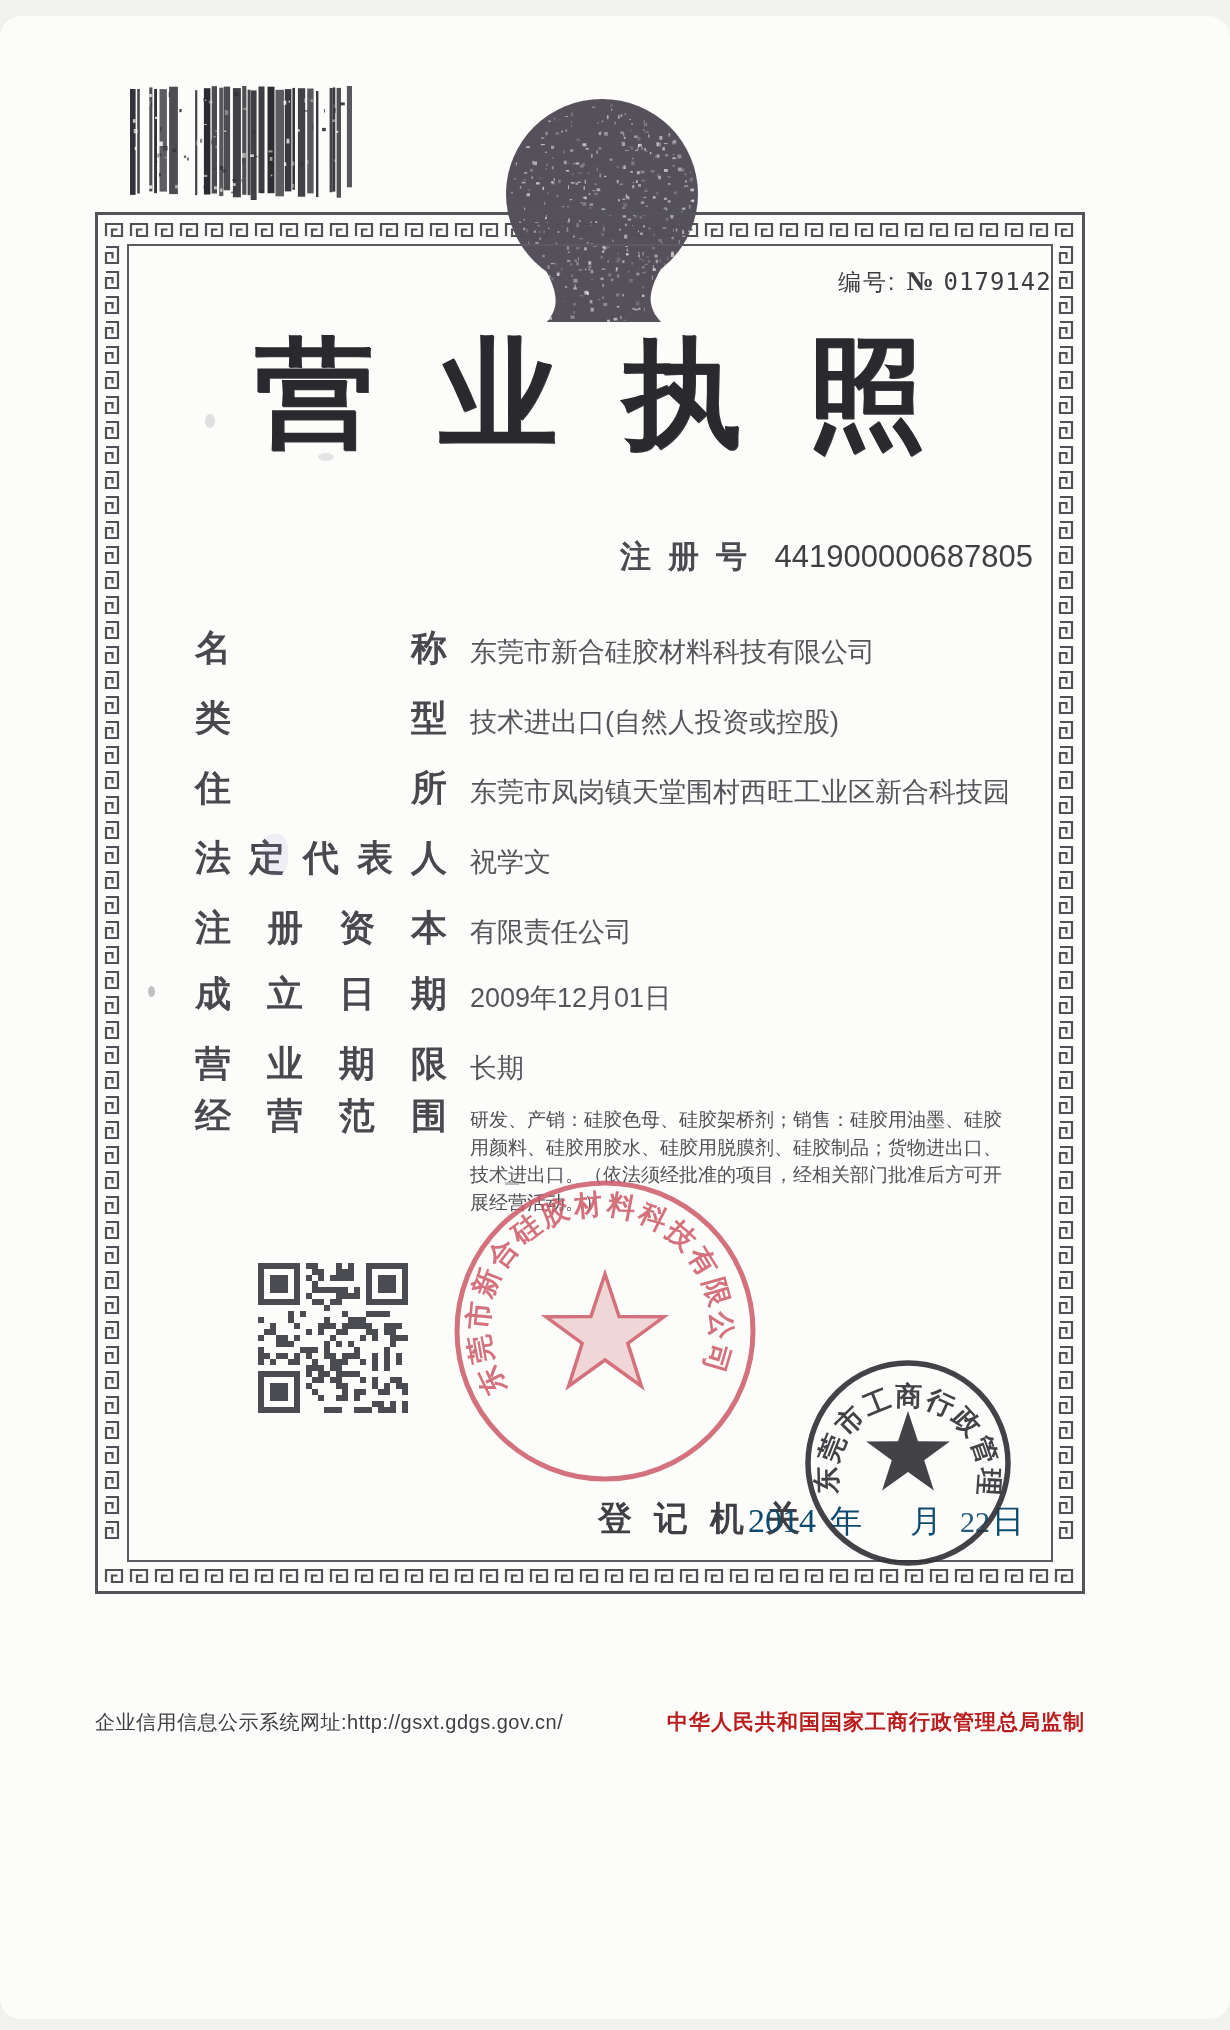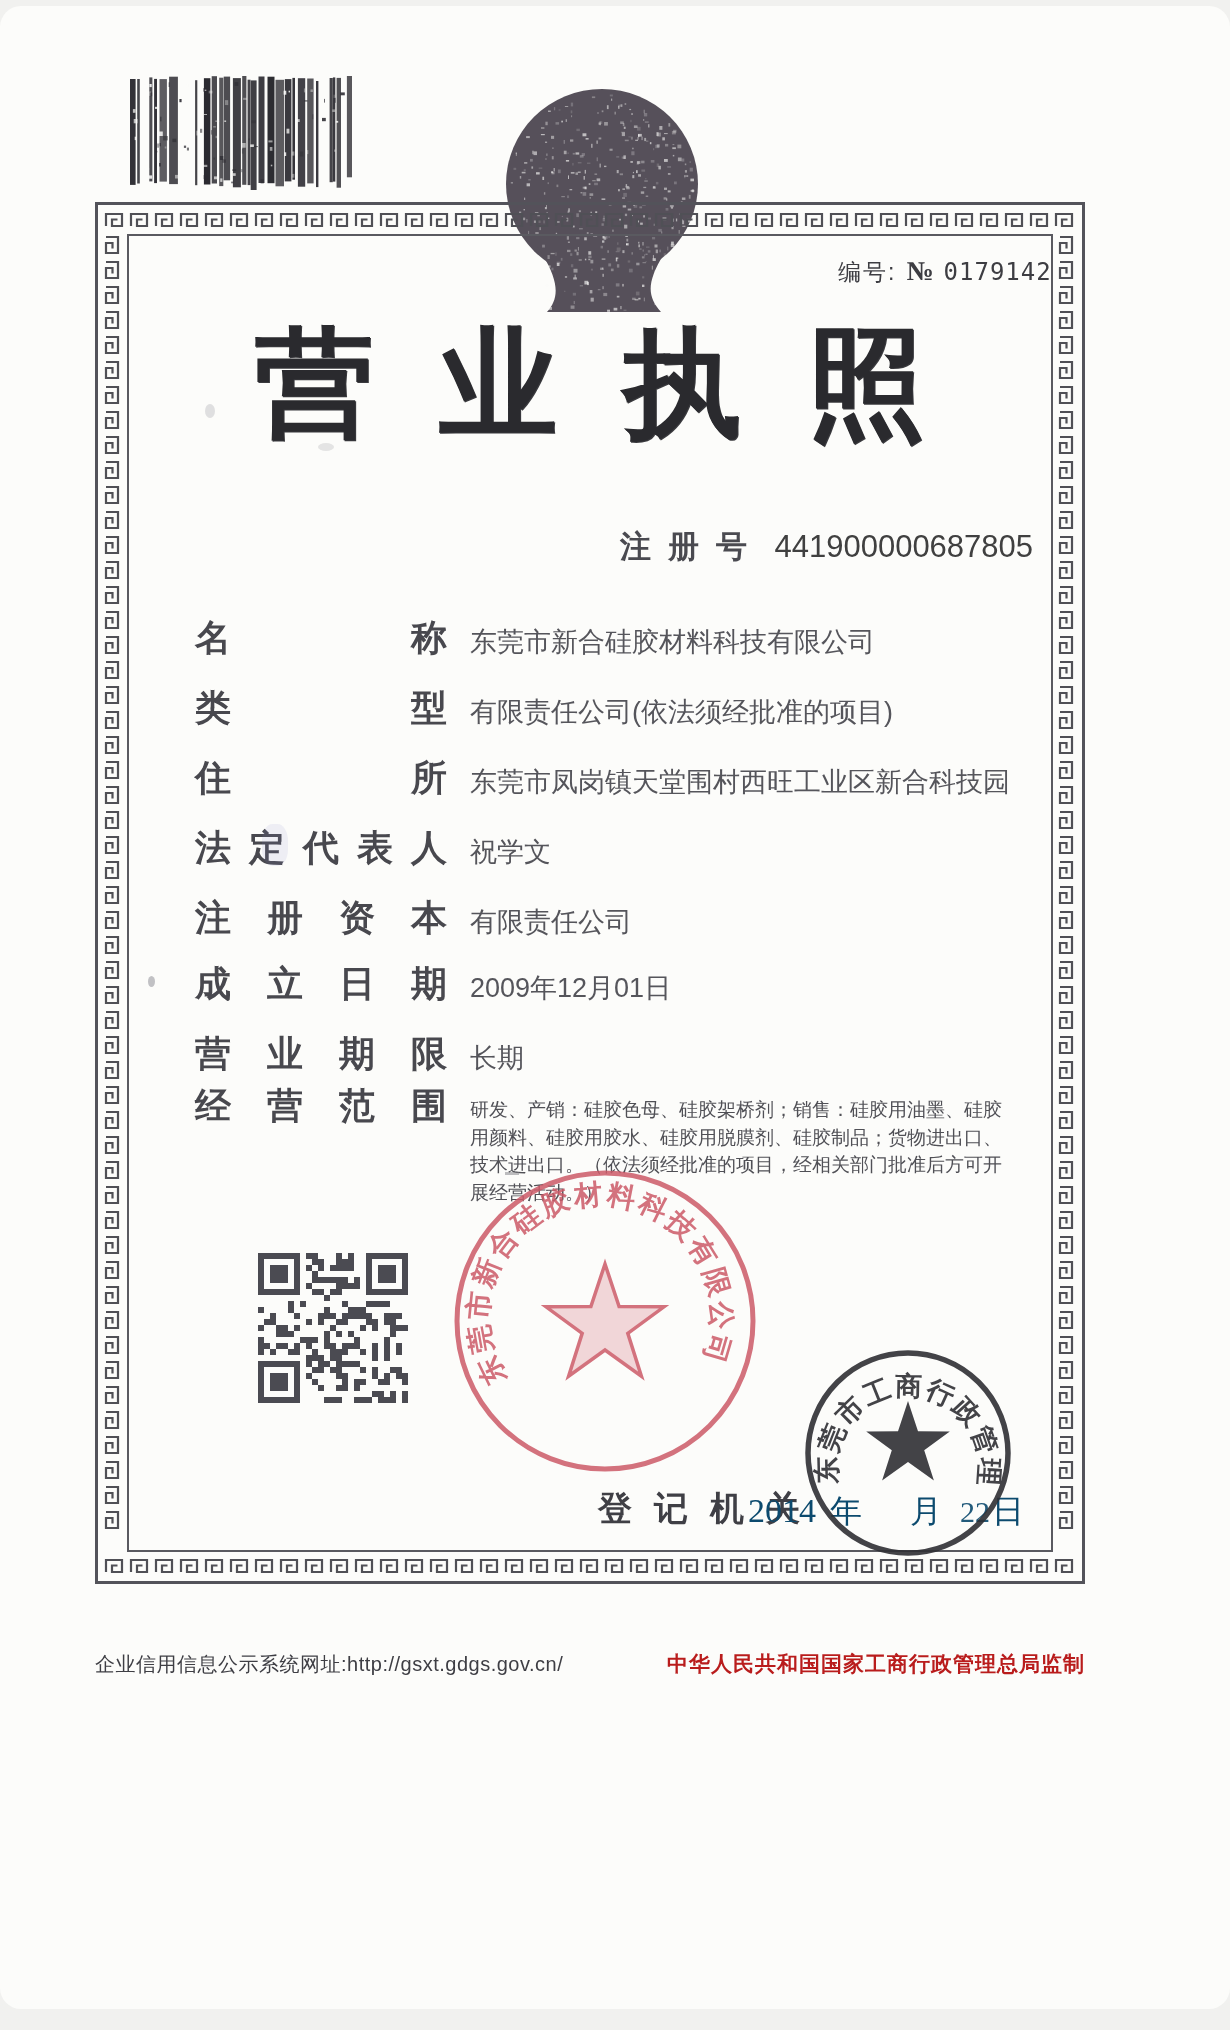--- a/index.html
+++ b/index.html
@@ -1,17 +1,17 @@
 <!DOCTYPE html>
 <html><head>
 <meta charset="utf-8">
 <style>
   html,body{margin:0;padding:0;background:#f1f1ef;}
   .paper{
-    position:relative;width:1230px;height:2003px;margin:6px auto;
+    position:relative;width:1230px;height:2003px;margin:16px auto;
     background:#fcfcfa;overflow:hidden;
     font-family:"Liberation Sans","DejaVu Sans",sans-serif;
     color:#47474c;
     border-radius:21px;
   }
   
   .frame{position:absolute;left:95px;top:196px;width:990px;height:1382px;
     border:3px solid #53535a;box-sizing:border-box;}
   .frame .strip{position:absolute;}
   .frame-inner-line{position:absolute;inset:29px;border:2px solid #5a5a60;}
@@ -42,21 +42,21 @@
   .field-value.small{font-size:19px;padding-top:10px;line-height:1.45;color:#505056;}
   .registrar{position:absolute;left:598px;top:1480px;font-size:34px;letter-spacing:22px;
     color:#3f3f45;font-weight:600;font-family:"Liberation Serif","DejaVu Serif",serif;white-space:nowrap;}
   .datum{position:absolute;left:748px;top:1484px;display:flex;align-items:baseline;
     color:#0c4a6e;font-family:"Liberation Serif","DejaVu Serif",serif;white-space:nowrap;}
   .datum .y{font-size:34px;}
   .datum .u1{font-size:32px;margin-left:14px;}
   .datum .u2{font-size:32px;margin-left:48px;}
   .datum .d{font-size:30px;margin-left:18px;opacity:.9;}
   .datum .u3{font-size:32px;margin-left:2px;}
-  .footer{position:absolute;left:95px;top:1644px;width:990px;display:flex;
+  .footer{position:absolute;left:95px;top:1692px;width:990px;display:flex;
     justify-content:space-between;align-items:baseline;text-align:center;}
   .footer .l{font-size:20px;color:#3e3e44;letter-spacing:.5px;}
   .footer .r{font-size:21px;color:#b91c1c;font-weight:600;letter-spacing:1px;}
   
   .qr{position:absolute;left:258px;top:1247px;}
   .company-seal{position:absolute;left:440px;top:1150px;opacity:.85;}
   .registry-seal{position:absolute;left:773px;top:1312px;opacity:.9;}
   
   .artifact{position:absolute;background:#7b7b82;border-radius:50%;}
 </style>
@@ -796,21 +796,21 @@
           <span>名</span>
           <span>称</span>
         </div>
         <div class="field-value">东莞市新合硅胶材料科技有限公司</div>
       </div>
       <div class="field-row" style="top: 682px;">
         <div class="field-label">
           <span>类</span>
           <span>型</span>
         </div>
-        <div class="field-value">有限责任公司(依法须经批准的项目)</div>
+        <div class="field-value">技术进出口(自然人投资或控股)</div>
       </div>
       <div class="field-row" style="top: 752px;">
         <div class="field-label">
           <span>住</span>
           <span>所</span>
         </div>
         <div class="field-value">东莞市凤岗镇天堂围村西旺工业区新合科技园</div>
       </div>
       <div class="field-row" style="top: 822px;">
         <div class="field-label">

